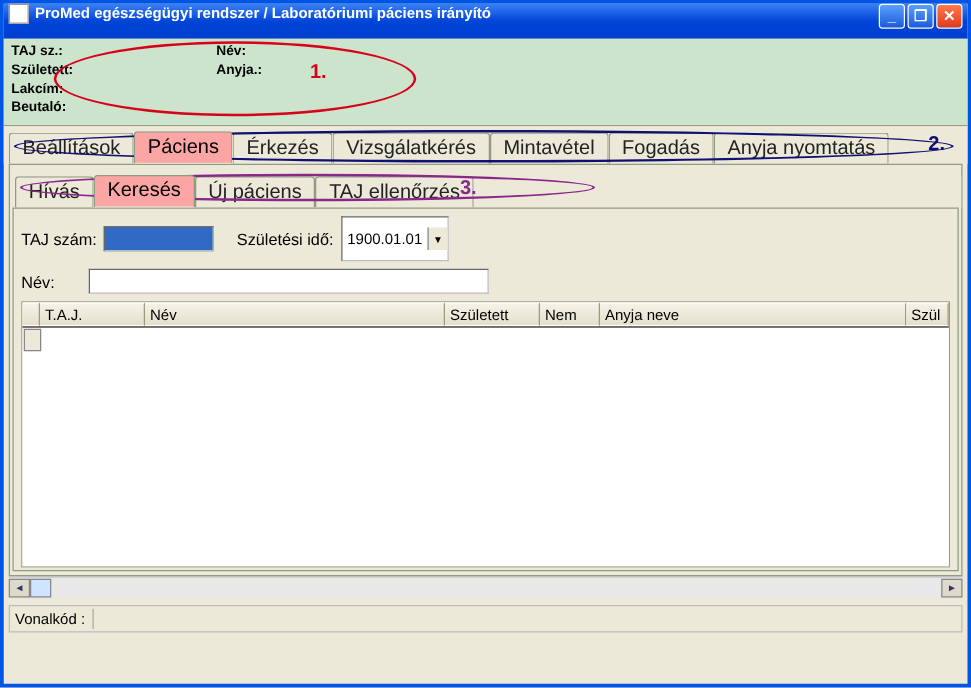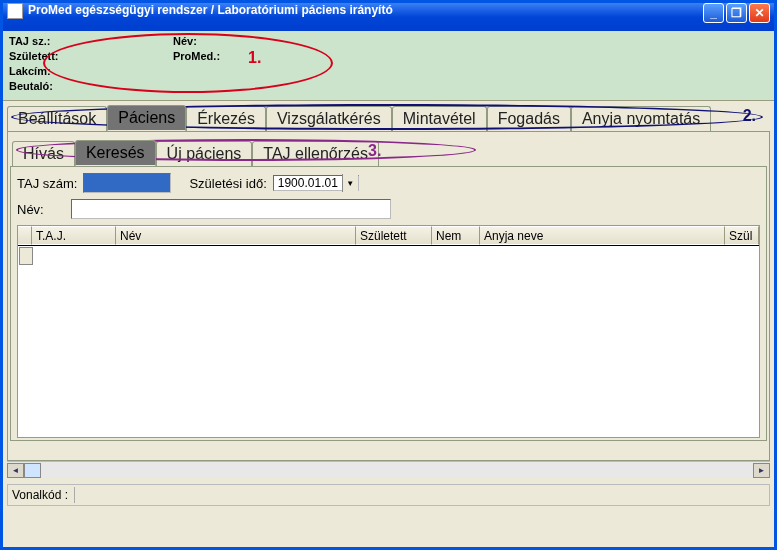--- a/index.html
+++ b/index.html
@@ -77,21 +77,21 @@
     border-bottom: none;
     background: #ece9d8;
     padding: 3px 10px 3px 10px;
     margin-right: 0px;
     border-radius: 3px 3px 0 0;
     cursor: default;
     position: relative;
     font-size: 16px;
   }
   .tab.active {
-    background: #737373;
+    background: #fca5a5;
     border-bottom: 1px solid #ece9d8;
     z-index: 2;
   }
   .tab.inactive { color:#222; }
 
   .main-panel {
     border: 1px solid #919b82;
     margin: 0 4px 0 4px;
     background: #ece9d8;
     flex: 0 0 auto;
@@ -114,21 +114,21 @@
     height: 20px;
     background: #fff;
     font-size:12px;
     padding: 1px 3px;
   }
   .txt.blue { background:#316ac5; }
   .txt.nev { width: 320px; }
   .datebox {
     display:inline-flex; align-items:center;
     border:1px inset #bbb; background:#fff;
-    height:16px; padding:0 0 0 4px;
+    height:36px; padding:0 0 0 4px;
     font-size:12px;
   }
   .datebox .dropbtn {
     width:16px; height:18px; border-left:1px solid #888;
     background:#ece9d8;
     display:flex;align-items:center;justify-content:center;
     margin-left:4px;
     font-size:8px;
   }
   .felv-btn {
@@ -227,21 +227,21 @@
     </div>
   </div>
 
   <div class="patient-header">
     <div class="row">
       <span class="lbl">TAJ sz.:</span>
       <span class="lbl col2">Név:</span>
     </div>
     <div class="row">
       <span class="lbl">Született:</span>
-      <span class="lbl col2">ProMed.:</span>
+      <span class="lbl col2">Anyja.:</span>
     </div>
     <div class="row">
       <span class="lbl">Lakcím:</span>
     </div>
     <div class="row">
       <span class="lbl">Beutaló:</span>
     </div>
     <div class="oval red"></div>
     <span class="annot-num red" style="left:245px;top:18px">1.</span>
   </div>

